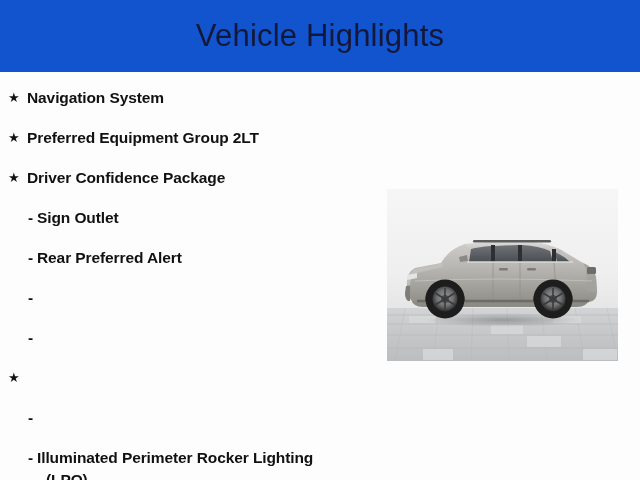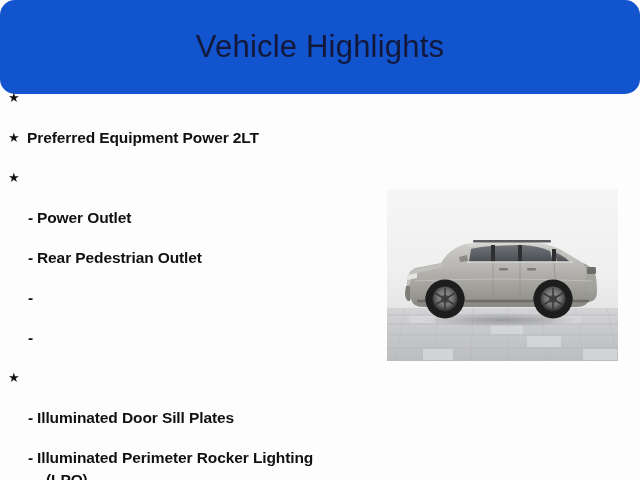--- a/index.html
+++ b/index.html
@@ -14,27 +14,26 @@
     overflow: hidden;
     position: relative;
   }
 
   
   .header-band {
     position: absolute;
     left: 0;
     top: 0;
     width: 640px;
-    height: 94px;
+    height: 72px;
     background: #1254ce;
     display: flex;
     align-items: center;
     justify-content: center;
     box-sizing: border-box;
-    border-radius: 15px;
   }
   .header-title {
     font-size: 31px;
     font-weight: 400;
     color: #13183a;
     letter-spacing: 0.2px;
     line-height: 1;
     padding-bottom: 2px;
     white-space: nowrap;
   }
@@ -128,48 +127,49 @@
 
 <div class="header-band" style="background: rgb(18, 84, 206);">
   <div class="header-title" style="color: rgb(19, 24, 58);">Vehicle Highlights</div>
 </div>
 
 <div class="content">
 
   <div class="feature-list">
       <div class="feature-row level-top">
         <span class="bullet-star">★</span>
+        <span class="row-label">Navigation System</span>
       </div>
       <div class="feature-row level-top">
         <span class="bullet-star">★</span>
-        <span class="row-label">Preferred Equipment Power 2LT</span>
+        <span class="row-label">Preferred Equipment Group 2LT</span>
       </div>
       <div class="feature-row level-top">
         <span class="bullet-star">★</span>
-      </div>
-      <div class="feature-row level-sub">
-        <span class="bullet-dash">-</span>
-        <span class="row-label">Power Outlet</span>
-      </div>
-      <div class="feature-row level-sub">
-        <span class="bullet-dash">-</span>
-        <span class="row-label">Rear Pedestrian Outlet</span>
+        <span class="row-label">Driver Confidence Package</span>
+      </div>
+      <div class="feature-row level-sub">
+        <span class="bullet-dash">-</span>
+        <span class="row-label">Sign Outlet</span>
+      </div>
+      <div class="feature-row level-sub">
+        <span class="bullet-dash">-</span>
+        <span class="row-label">Rear Preferred Alert</span>
       </div>
       <div class="feature-row level-sub">
         <span class="bullet-dash">-</span>
       </div>
       <div class="feature-row level-sub">
         <span class="bullet-dash">-</span>
       </div>
       <div class="feature-row level-top">
         <span class="bullet-star">★</span>
       </div>
       <div class="feature-row level-sub">
         <span class="bullet-dash">-</span>
-        <span class="row-label">Illuminated Door Sill Plates</span>
       </div>
       <div class="feature-row level-sub">
         <span class="bullet-dash">-</span>
         <span class="row-label">Illuminated Perimeter Rocker Lighting (LPO)</span>
       </div>
     </div>
 
   <div class="vehicle-photo">
     <svg viewBox="0 0 231 172" xmlns="http://www.w3.org/2000/svg">
       <defs>

